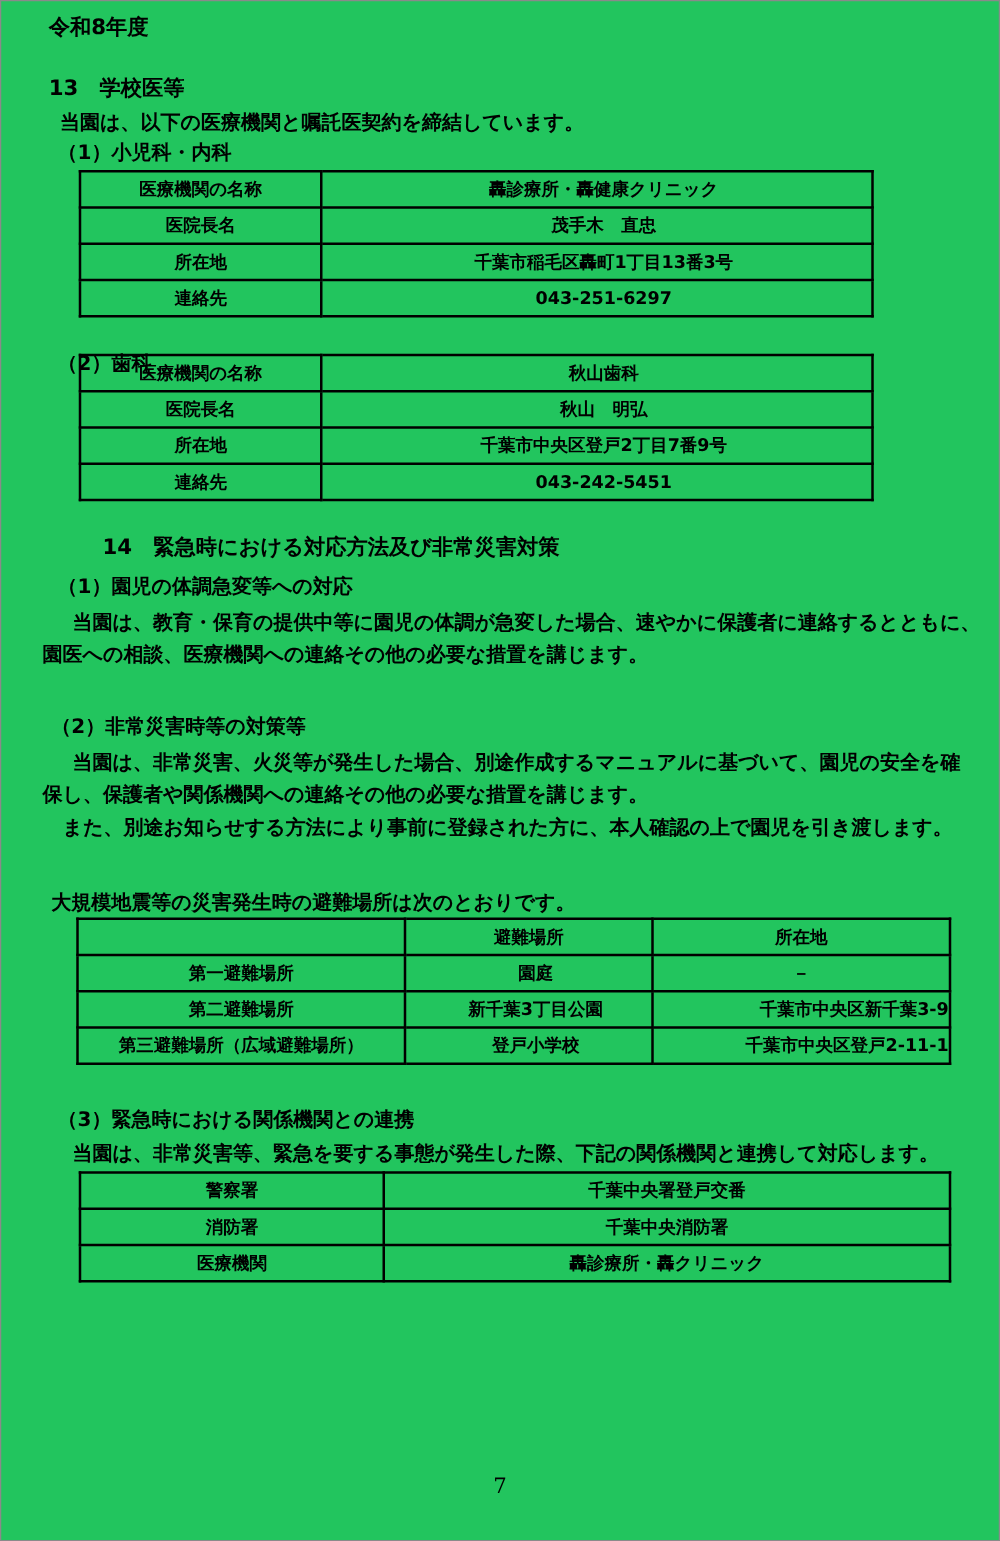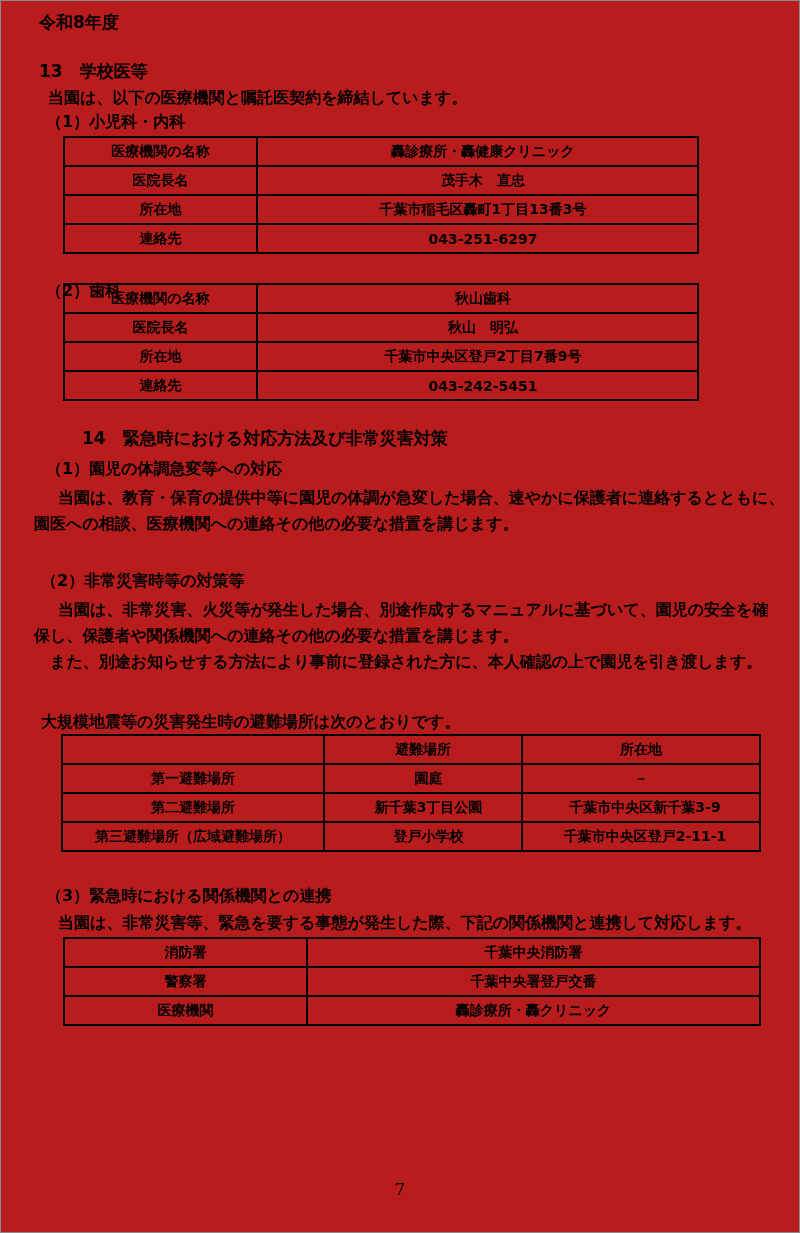--- a/index.html
+++ b/index.html
@@ -1,21 +1,21 @@
 <!DOCTYPE html>
 <html lang="ja"><head>
 <meta charset="utf-8">
 <style>
   html, body { margin: 0; padding: 0; background: #ffffff; }
   .page {
     position: relative;
     width: 800px;
     height: 1233px;
     box-sizing: border-box;
-    background: #b91c1c;
+    background: #22c55e;
     border: 1px solid #8a8a8a;
     font-family: "DejaVu Sans", sans-serif;
     color: #000000;
     overflow: hidden;
   }
   .t {
     position: absolute;
     white-space: nowrap;
     font-weight: bold;
     font-size: 16px;
@@ -35,21 +35,21 @@
     border: 2px solid #000;
     height: 27px;
     padding: 0;
     overflow: hidden;
     white-space: nowrap;
     font-weight: bold;
   }
   table.doc th { text-align: center; }
   table.doc td.val { text-align: center; padding-left: 11px; }
   table.doc td.cen { text-align: center; }
-  table.doc td.adr { text-align: center; padding-left: 8px; }
+  table.doc td.adr { text-align: right; padding-left: 8px; }
   .pageno {
     position: absolute;
     left: 0; top: 1178px;
     width: 100%;
     text-align: center;
     font-family: "DejaVu Serif", serif;
     font-size: 17px;
     color: #000;
   }
 </style>
@@ -162,26 +162,26 @@
   <div class="t" style="left:45px; top:884px;">（3）緊急時における関係機関との連携</div>
   <div class="t" style="left:57px; top:911px;">当園は、非常災害等、緊急を要する事態が発生した際、下記の関係機関と連携して対応します。</div>
 
   <table class="doc" style="left:62px; top:936px; width:698px;">
     <colgroup>
         <col style="width:243px">
         <col>
       </colgroup>
     <tbody>
         <tr>
+      <th>警察署</th>
+      <td class="cen">千葉中央署登戸交番</td>
+    </tr>
+    <tr>
       <th>消防署</th>
       <td class="cen">千葉中央消防署</td>
-    </tr>
-    <tr>
-      <th>警察署</th>
-      <td class="cen">千葉中央署登戸交番</td>
     </tr>
     <tr>
       <th>医療機関</th>
       <td class="cen">轟診療所・轟クリニック</td>
     </tr>
   </tbody>
     </table>
 
   <div class="pageno">7</div>
 

